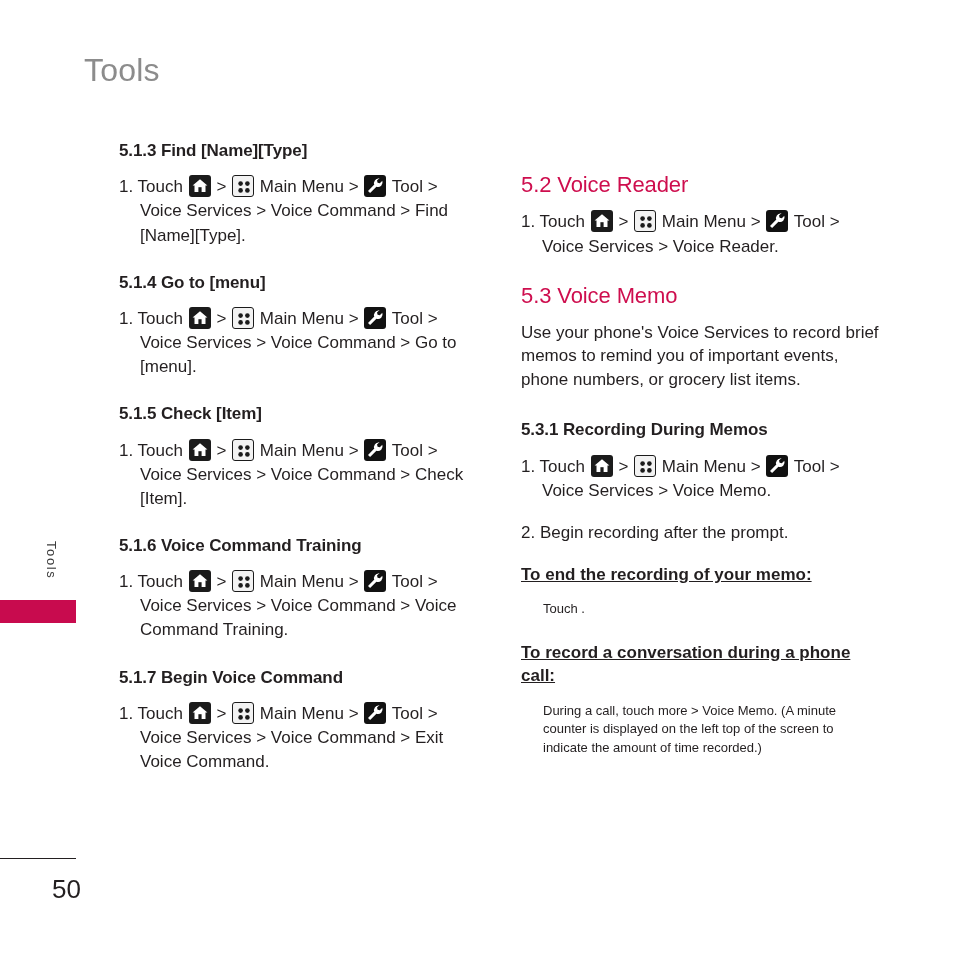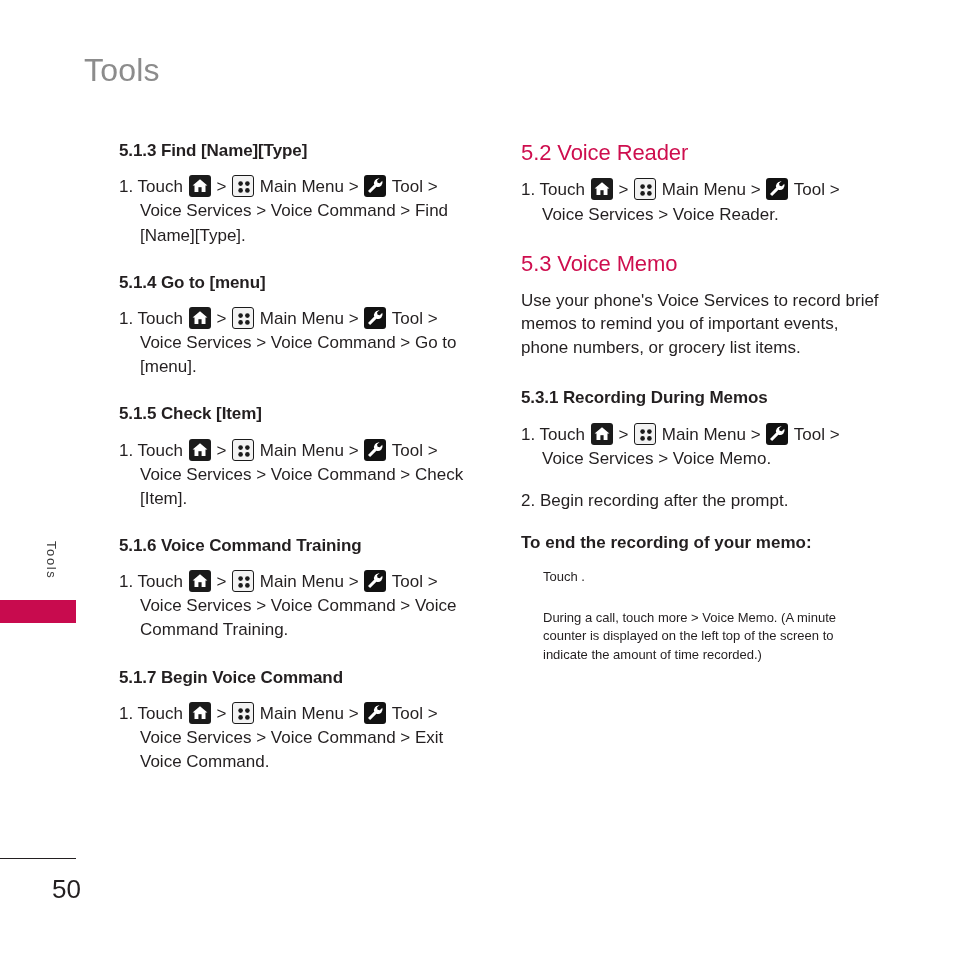--- a/index.html
+++ b/index.html
@@ -67,21 +67,21 @@
     color: #231f20;
     font-weight: 400;
   }
 
   
   .column {
     position: absolute;
     top: 140px;
   }
   .col-left  { left: 119px;  width: 358px; }
-  .col-right { left: 521px;  width: 358px; }
+  .col-right { left: 521px;  width: 358px; margin-top: 32px; }
 
   
   .h-sub {
     font-size: 17px;
     font-weight: 700;
     color: #231f20;
     line-height: 1.25;
     margin: 0 0 14px 0;
     letter-spacing: -0.1px;
   }
@@ -92,20 +92,21 @@
     line-height: 1.2;
     margin: 0 0 12px 0;
     letter-spacing: -0.1px;
   }
   .h-bold-run {
     font-size: 17px;
     font-weight: 700;
     color: #231f20;
     line-height: 1.38;
     margin: 0 0 14px 0;
+    text-decoration: underline;
   }
 
   .para {
     font-size: 17px;
     font-weight: 400;
     color: #231f20;
     line-height: 1.38;
     margin: 0 0 14px 0;
   }
 
@@ -368,16 +369,17 @@
   </div>
 
   <div class="step">2. Begin recording after the prompt.</div>
 
   <div class="h-bold-run">To end the recording of your memo:</div>
 
   <div class="indented">Touch .</div>
 
   <div class="gap-sm"></div>
 
+  <div class="h-bold-run">To record a conversation during a phone call:</div>
 
   <div class="indented">During a call, touch more &gt; Voice Memo. (A minute counter is displayed on the left top of the screen to indicate the amount of time recorded.)</div>
 
 </div>
 
 </body></html>

